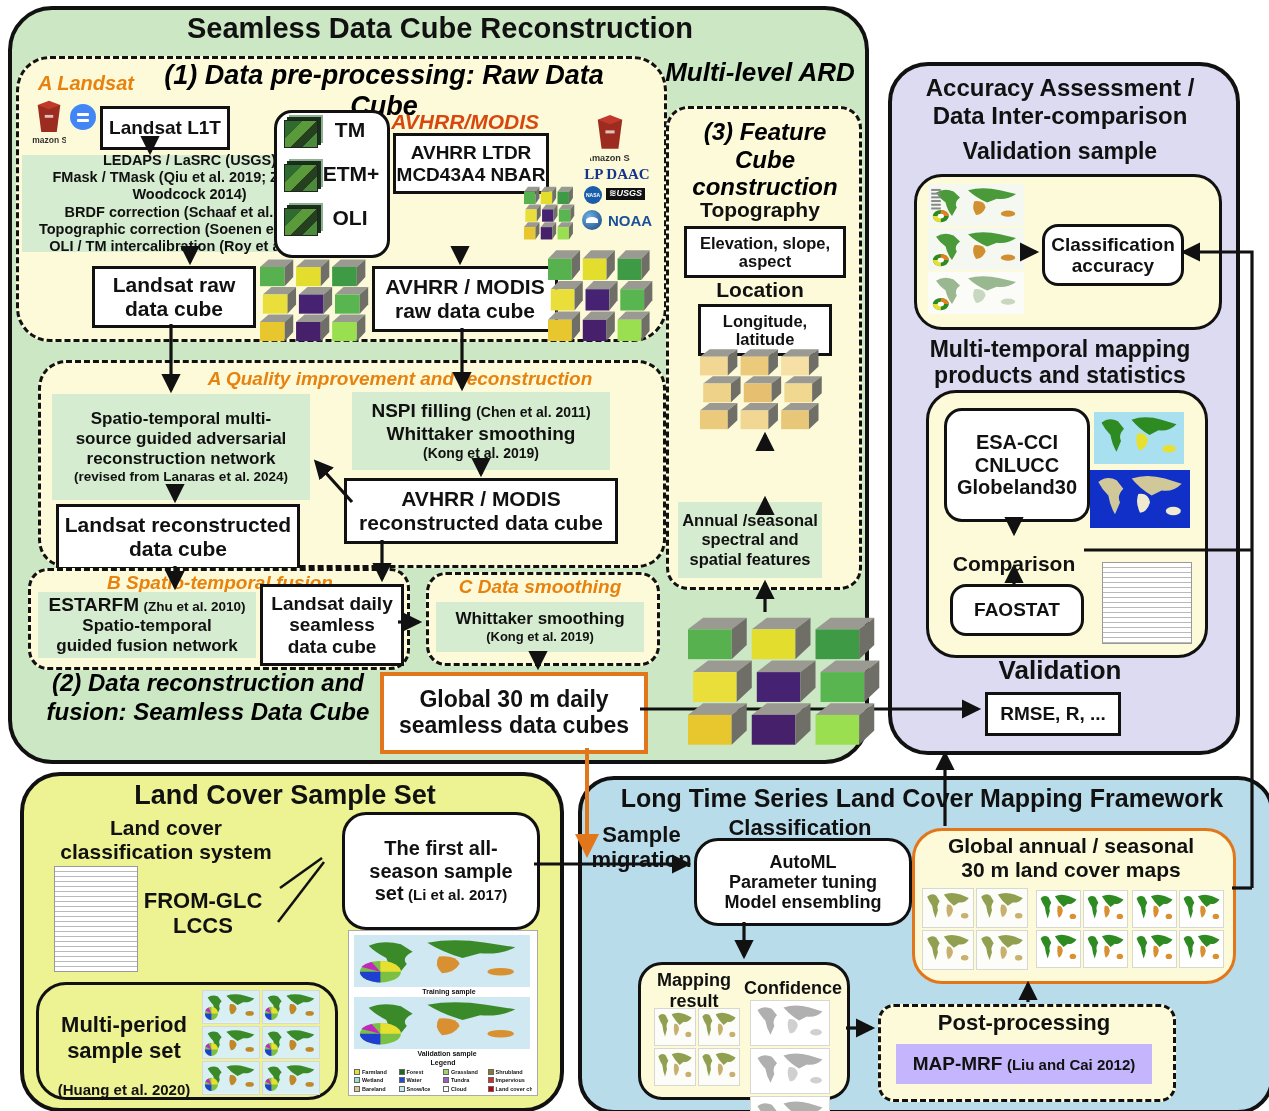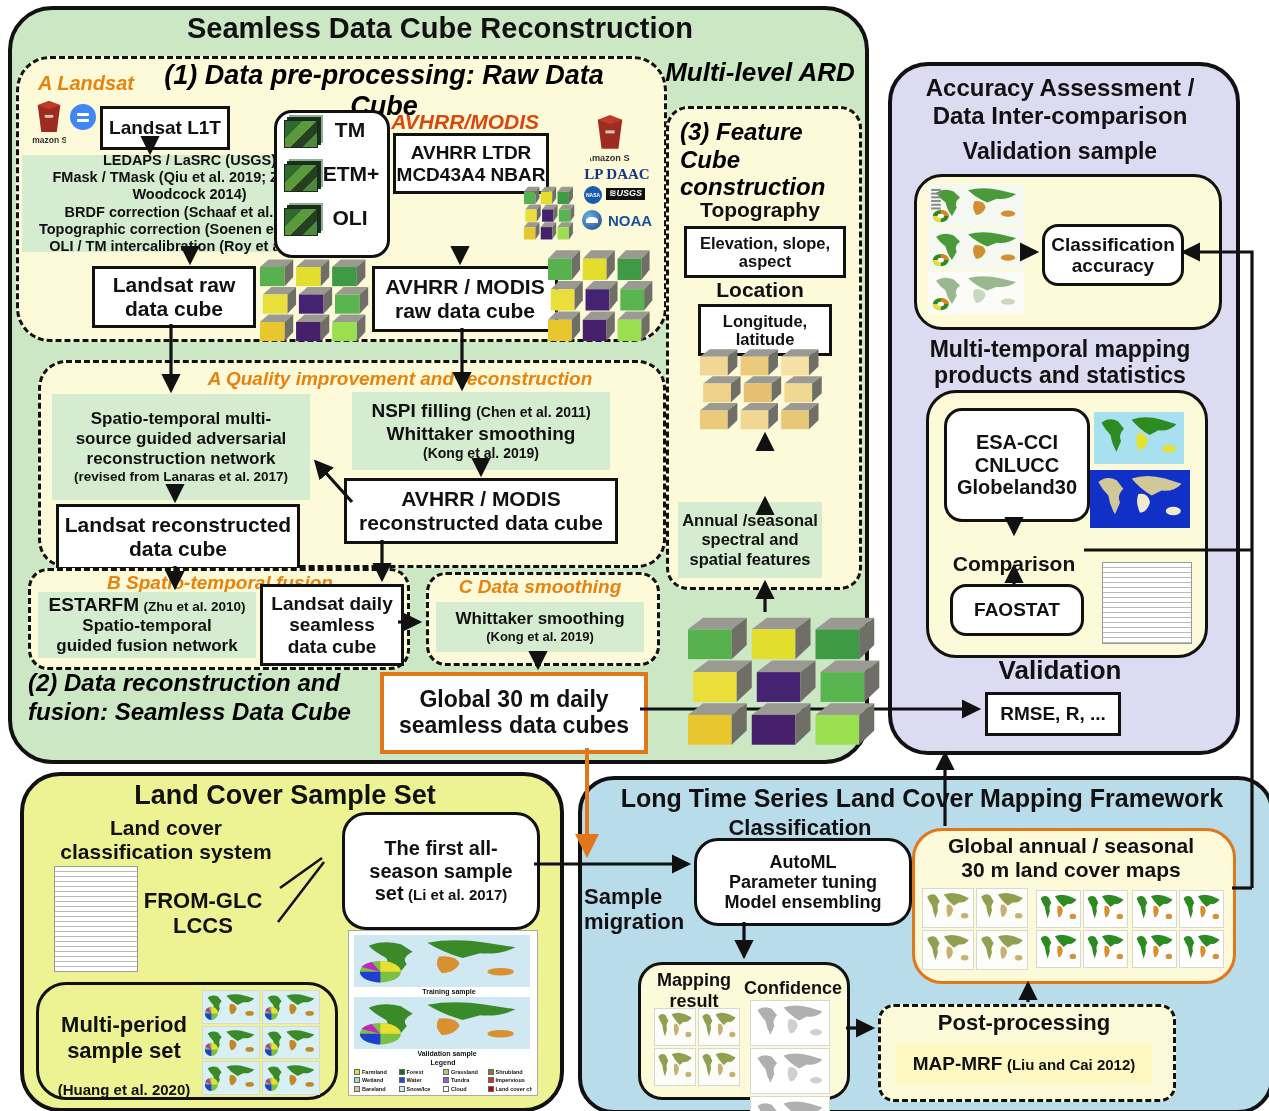--- a/index.html
+++ b/index.html
@@ -5,21 +5,21 @@
   html,body{margin:0;padding:0;background:#fff}
   body{font-family:"Liberation Sans","DejaVu Sans",sans-serif;font-weight:bold;color:#111}
   #stage{position:relative;width:1269px;height:1111px;background:#fff;overflow:hidden}
   .abs{position:absolute}
   .panel{position:absolute;border:4px solid #111;border-radius:44px}
   .dash{position:absolute;border:3px dashed #111;border-radius:26px;background:#fcfad8}
   .box{position:absolute;background:#fff;border:3px solid #111;display:flex;flex-direction:column;align-items:center;justify-content:center;text-align:center;white-space:pre-line;line-height:1.12}
   .round{border-radius:20px}
   .gblock{position:absolute;background:#d6ecd0;display:flex;flex-direction:column;align-items:center;justify-content:center;text-align:center;white-space:pre-line;line-height:1.18}
   .txt{position:absolute;text-align:center;white-space:pre-line;line-height:1.15}
-  .left{text-align:left}
+  .left{text-align:center}
   .it{font-style:italic}
   .or{color:#e8820e}
   .rd{color:#000000}
   .ref{font-weight:bold}
   .deco{position:absolute}
   .deco svg{display:block;width:100%;height:100%}
   .cell{background:#fff;border:1px solid #d8d8d0}
   .tbl{position:absolute;background:#fff;border:1px solid #999;
        background-image:repeating-linear-gradient(#ffffff 0 4px,#b9b9b9 4px 5px),repeating-linear-gradient(90deg,rgba(255,255,255,0) 0 12px,#ffffff 12px 15px)}
   .usgs{background:#111;color:#fff;font-size:9px;font-style:italic;padding:1px 3px;line-height:1.1}
@@ -243,21 +243,21 @@
   <div class="gblock" style="left:678px;top:502px;width:144px;height:76px;font-size:16.5px">Annual /seasonal
 spectral and
 spatial features</div>
 
   <div class="dash" style="left:38px;top:360px;width:622px;height:202px;border-radius:28px"></div>
   <div class="txt it or" style="left:160px;top:368px;width:480px;font-size:19px">A Quality improvement and reconstruction</div>
   <div class="gblock" style="left:52px;top:394px;width:258px;height:106px">
     <div class="pre" style="white-space:pre-line;font-size:17px">Spatio-temporal multi-
 source guided adversarial
 reconstruction network</div>
-    <div class="ref" style="font-size:13.5px">(revised from Lanaras et al. 2017)</div>
+    <div class="ref" style="font-size:13.5px">(revised from Lanaras et al. 2024)</div>
   </div>
   <div class="gblock" style="left:352px;top:392px;width:258px;height:78px">
     <div><span style="font-size:19px">NSPI filling</span> <span class="ref" style="font-size:14px">(Chen et al. 2011)</span></div>
     <div style="font-size:19px">Whittaker smoothing</div>
     <div class="ref" style="font-size:14px">(Kong et al. 2019)</div>
   </div>
   <div class="box" style="left:56px;top:504px;width:238px;height:60px;font-size:21px">Landsat reconstructed
 data cube</div>
   <div class="box" style="left:344px;top:478px;width:268px;height:60px;font-size:21px">AVHRR / MODIS
 reconstructed data cube</div>
@@ -564,21 +564,21 @@
         <span class="lg-item"><i></i>Bareland</span>
         <span class="lg-item"><i></i>Snow/Ice</span>
         <span class="lg-item"><i></i>Cloud</span>
         <span class="lg-item"><i></i>Land cover change</span>
       </div>
   </div>
 
   <div class="panel" style="left:578px;top:776px;width:688px;height:330px;background:#b9dcea;border-radius:36px"></div>
   <div class="txt" style="left:592px;top:784px;width:660px;font-size:25px">Long Time Series Land Cover Mapping Framework</div>
   <div class="txt" style="left:700px;top:815px;width:200px;font-size:22px">Classification</div>
-  <div class="txt left" style="left:584px;top:884px;width:115px;font-size:22px">Sample
+  <div class="txt left" style="left:584px;top:822px;width:115px;font-size:22px">Sample
 migration</div>
   <div class="box round" style="left:694px;top:838px;width:212px;height:82px;border-radius:24px">
     <div style="font-size:18px">AutoML</div>
     <div style="font-size:18px;white-space:pre-line">Parameter tuning
 Model ensembling</div>
   </div>
 
   <div class="box round" style="left:638px;top:962px;width:206px;height:132px;background:#fcfad8;border-radius:24px"></div>
   <div class="txt" style="left:648px;top:970px;width:92px;font-size:18px">Mapping
 result</div>
@@ -646,21 +646,21 @@
           <path d="M5 7 Q10 3 16 6 L20 11 Q16 15 18 19 L15 26 Q12 21 11 15 Q7 11 5 7Z" fill="#b0b0b0"></path>
           <path d="M25 5 Q34 2 45 5 L55 8 Q50 13 43 12 L37 15 Q30 11 25 5Z" fill="#b0b0b0"></path>
           <path d="M29 14 Q35 13 36 19 Q34 25 30 25 Q27 19 29 14Z" fill="#d0d0d0"></path>
           <ellipse cx="50" cy="24" rx="4.5" ry="2.5" fill="#d0d0d0"></ellipse>
         </svg>
       </div>
     </div>
 
   <div class="dash" style="left:878px;top:1004px;width:292px;height:92px;border-radius:16px"></div>
   <div class="txt" style="left:888px;top:1010px;width:272px;font-size:22px">Post-processing</div>
-  <div class="abs" style="left:896px;top:1044px;width:256px;height:40px;background:#fef9c3;display:flex;align-items:center;justify-content:center">
+  <div class="abs" style="left:896px;top:1044px;width:256px;height:40px;background:#c4b5fd;display:flex;align-items:center;justify-content:center">
     <span style="font-size:19px">MAP-MRF</span>&nbsp;<span class="ref" style="font-size:15px">(Liu and Cai 2012)</span>
   </div>
 
   <div class="box round" style="left:912px;top:828px;width:318px;height:150px;background:#fcfad8;border:3px solid #e2761b;border-radius:30px"></div>
   <div class="txt" style="left:920px;top:834px;width:302px;font-size:21px">Global annual / seasonal
 30 m land cover maps</div>
   <div class="deco" style="left: 922px; top: 888px; width: 106px; height: 82px; display: grid; grid-template-columns: repeat(2, 1fr); gap: 2px;">
       <div class="cell">
         <svg viewBox="0 0 60 34" preserveAspectRatio="none">
           <rect width="60" height="34" fill="#fcfcf8"></rect>

